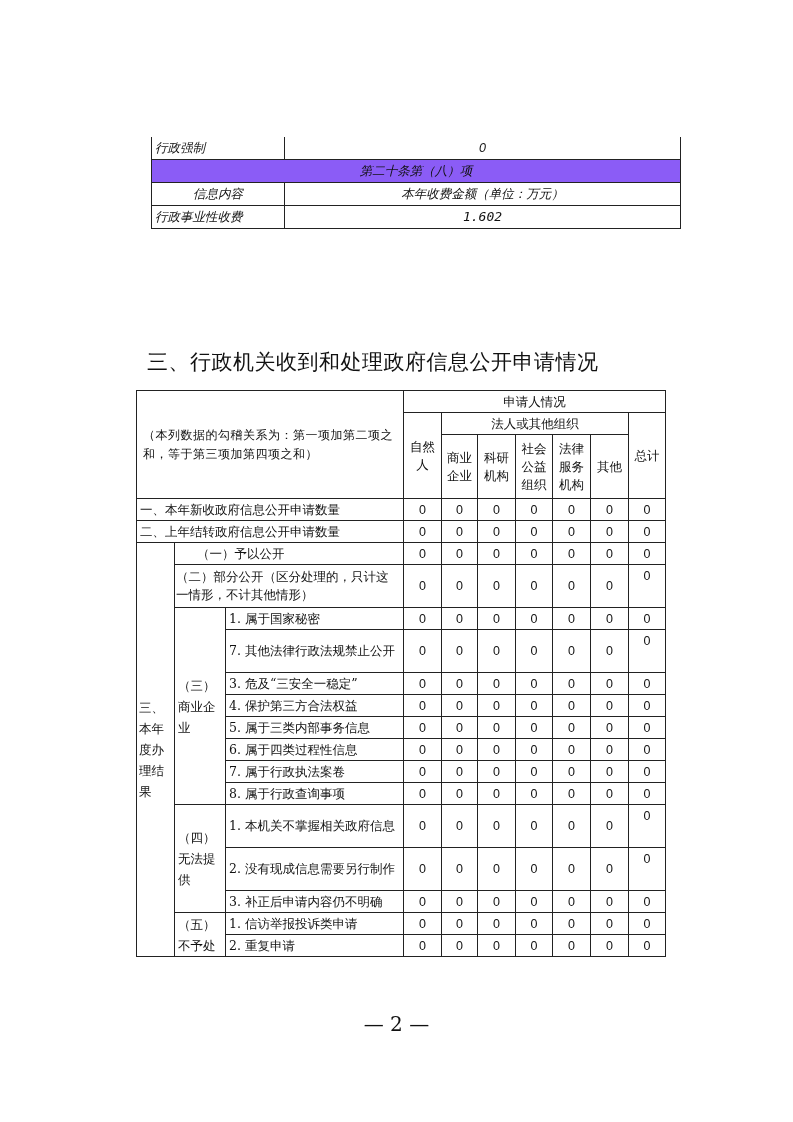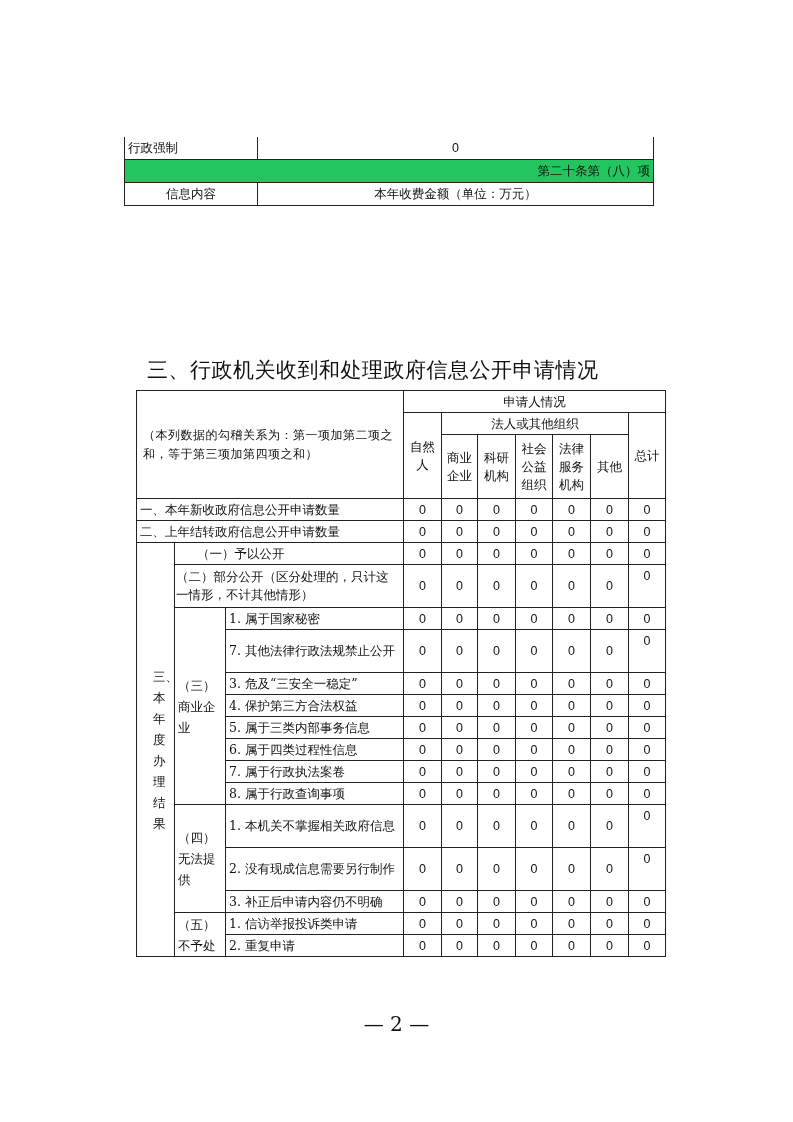--- a/index.html
+++ b/index.html
@@ -3,24 +3,24 @@
 <meta charset="utf-8">
 <style>
   html, body { margin: 0; padding: 0; background: #ffffff; }
   body { width: 793px; height: 1122px; position: relative; overflow: hidden;
          font-family: "DejaVu Serif", "Liberation Serif", serif; color: #111; }
   .abs { position: absolute; }
   table { border-collapse: collapse; table-layout: fixed; }
   td { border: 1px solid #222; padding: 0 3px; font-size: 12.5px; line-height: 18px; vertical-align: middle; overflow: hidden; }
   .num { font-family: "Liberation Sans", "DejaVu Sans", sans-serif; text-align: center; font-size: 12.5px; }
   .center { text-align: center; }
-  .toptab { left: 124px; top: 137px; width: 529px; }
+  .toptab { left: 151px; top: 137px; width: 529px; font-style: italic; }
   .toptab td { height: 22px; }
   .toptab .first-row td { border-top: none; }
-  .band { background: #22c55e; text-align: right; }
+  .band { background: #8b5cf6; text-align: center; }
   h2 { margin: 0; font-family: "DejaVu Sans", "Liberation Sans", sans-serif; font-weight: normal; font-size: 21px; letter-spacing: 0.5px; }
   .maintab { left: 136px; top: 390px; width: 529px; border: 1.5px solid #222; }
   .maintab td { height: 21px; }
   .note { font-size: 12px; letter-spacing: 0.5px; line-height: 19px; padding-left: 6px; }
   .tot { vertical-align: top; padding-top: 2px; }
   .vtext { vertical-align: middle; line-height: 21px; font-size: 12.5px; }
   .tall td { height: 40px; }
   .pagenum { left: 0; width: 793px; top: 1012px; text-align: center; font-size: 20px; font-family: "DejaVu Serif", serif; }
 </style>
 </head>
@@ -36,24 +36,28 @@
     <td>行政强制</td>
     <td class="num">0</td>
   </tr>
   <tr>
     <td colspan="2" class="band">第二十条第（八）项</td>
   </tr>
   <tr>
     <td class="center">信息内容</td>
     <td class="center">本年收费金额（单位：万元）</td>
   </tr>
+  <tr>
+    <td>行政事业性收费</td>
+    <td class="center" style="font-family:'DejaVu Sans Mono',monospace;font-size:13px;">1.602</td>
+  </tr>
 </tbody>
   </table>
 
-<h2 class="abs" style="left:147px; top:356px;font-family:Liberation Serif, serif;">三、行政机关收到和处理政府信息公开申请情况</h2>
+<h2 class="abs" style="left:147px; top:348px;font-family:Liberation Serif, serif;">三、行政机关收到和处理政府信息公开申请情况</h2>
 
 <table class="abs maintab">
   <colgroup>
     <col style="width:38px">
       <col style="width:51px">
       <col style="width:178px">
     <col style="width:38px">
       <col style="width:36px">
       <col style="width:38px">
     <col style="width:37px">
@@ -95,21 +99,21 @@
     <td class="num">0</td>
     <td class="num">0</td>
     <td class="num">0</td>
     <td class="num">0</td>
     <td class="num">0</td>
     <td class="num">0</td>
     <td class="num">0</td>
   </tr>
 
   <tr>
-    <td rowspan="18" class="vtext" style="padding-left:16px;">三、本年度办理结果</td>
+    <td rowspan="18" class="vtext" style="padding-left:2px;">三、本年度办理结果</td>
     <td colspan="2" style="padding-left:22px;">（一）予以公开</td>
     <td class="num">0</td>
     <td class="num">0</td>
     <td class="num">0</td>
     <td class="num">0</td>
     <td class="num">0</td>
     <td class="num">0</td>
     <td class="num">0</td>
   </tr>
   <tr class="tall">

